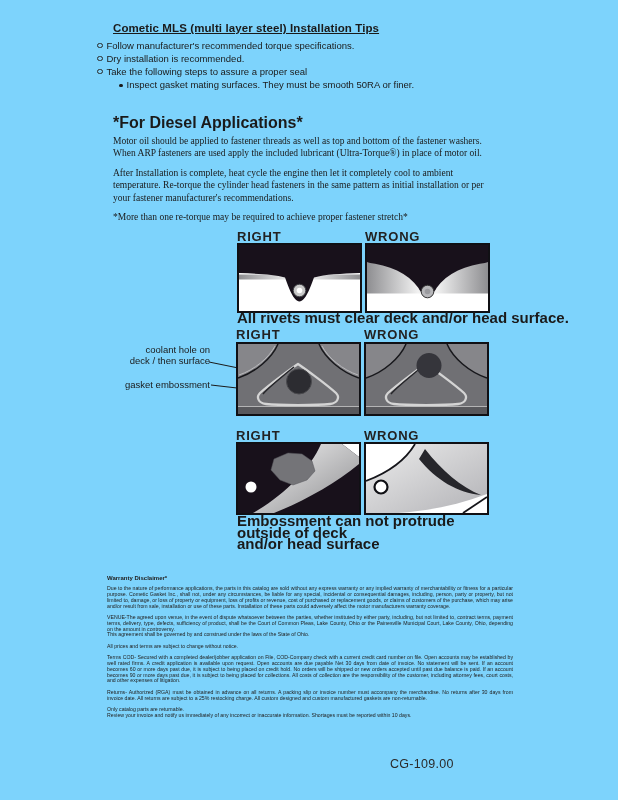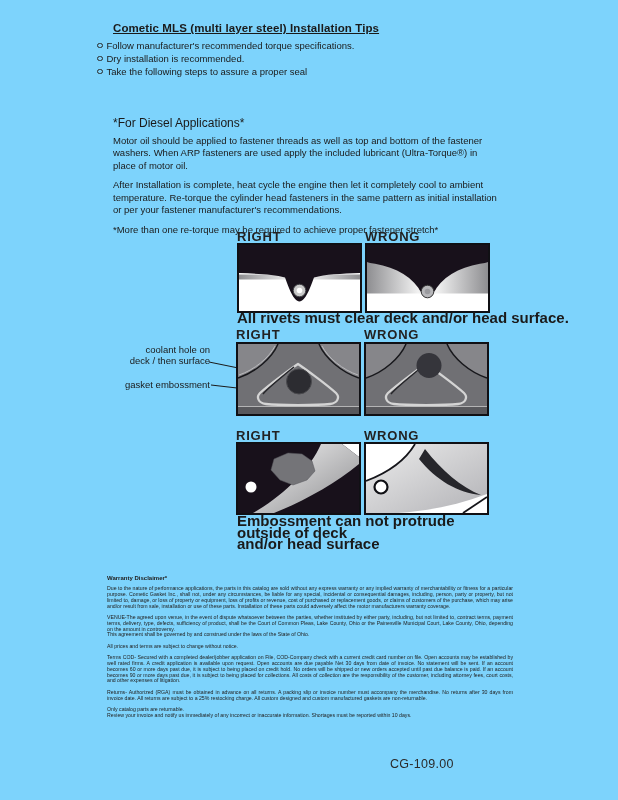--- a/index.html
+++ b/index.html
@@ -10,22 +10,22 @@
   .tips{position:absolute;left:97px;top:22px;width:430px;}
   .doc-title{margin:0 0 5px 16px;font-size:11.5px;font-weight:bold;text-decoration:underline;letter-spacing:.1px;}
   .blist{font-size:9.5px;line-height:13px;}
   .bline{display:flex;align-items:baseline;}
   .bullet-o{flex:0 0 auto;width:3.5px;height:3.5px;border:1px solid #2a2a2a;border-radius:50%;margin-right:4px;position:relative;top:-1px;}
   .bullet-f{flex:0 0 auto;width:3.5px;height:3.5px;background:#1a1a1a;border-radius:50%;margin-right:4px;position:relative;top:-1px;}
   .sub{margin-left:22px;}
 
   
   .diesel{position:absolute;left:113px;top:117px;width:402px;font-size:9.5px;line-height:12.5px;}
-  .diesel h2{margin:0 0 5px 0;font-size:12px;font-weight:normal;}
-  .diesel p{margin:0 16px 7px 0;}
+  .diesel h2{margin:0 0 5px 0;font-size:16px;font-weight:bold;}
+  .diesel p{margin:0 16px 7px 0;font-family:Liberation Serif, serif;}
 
   
   .figlabel{position:absolute;width:121px;font-size:13px;font-weight:700;letter-spacing:.8px;color:#222;}
   .panel{position:absolute;width:121px;border:2px solid #101014;background:#fff;line-height:0;}
   .panel svg{display:block;}
   .caption{position:absolute;font-size:15px;font-weight:bold;color:#1a1a1a;line-height:11.5px;}
   .sidelabels{position:absolute;left:110px;top:344px;width:100px;text-align:right;font-size:9.5px;line-height:11px;color:#1a1a1a;}
   .sidelabels .lbl2{margin-top:13px;}
   .leaders{position:absolute;left:205px;top:352px;}
 
@@ -56,20 +56,24 @@
         <span class="bullet-o"></span>
         <span>Follow manufacturer's recommended torque specifications.</span>
       </div>
       <div class="bline">
         <span class="bullet-o"></span>
         <span>Dry installation is recommended.</span>
       </div>
       <div class="bline">
         <span class="bullet-o"></span>
         <span>Take the following steps to assure a proper seal</span>
+      </div>
+      <div class="bline sub">
+        <span class="bullet-f"></span>
+        <span>Inspect gasket mating surfaces.  They must be smooth 50RA or finer.</span>
       </div>
     </div>
   </div>
 
   <div class="diesel">
     <h2>*For Diesel Applications*</h2>
     <p>Motor oil should be applied to fastener threads as well as top and bottom of the fastener washers. When ARP fasteners are used apply the included lubricant (Ultra-Torque®) in place of motor oil.</p>
     <p>After Installation is complete, heat cycle the engine then let it completely cool to ambient temperature. Re-torque the cylinder head fasteners in the same pattern as initial installation or per your fastener manufacturer's recommendations.</p>
     <p>*More than one re-torque may be required to achieve proper fastener stretch*</p>
   </div>

